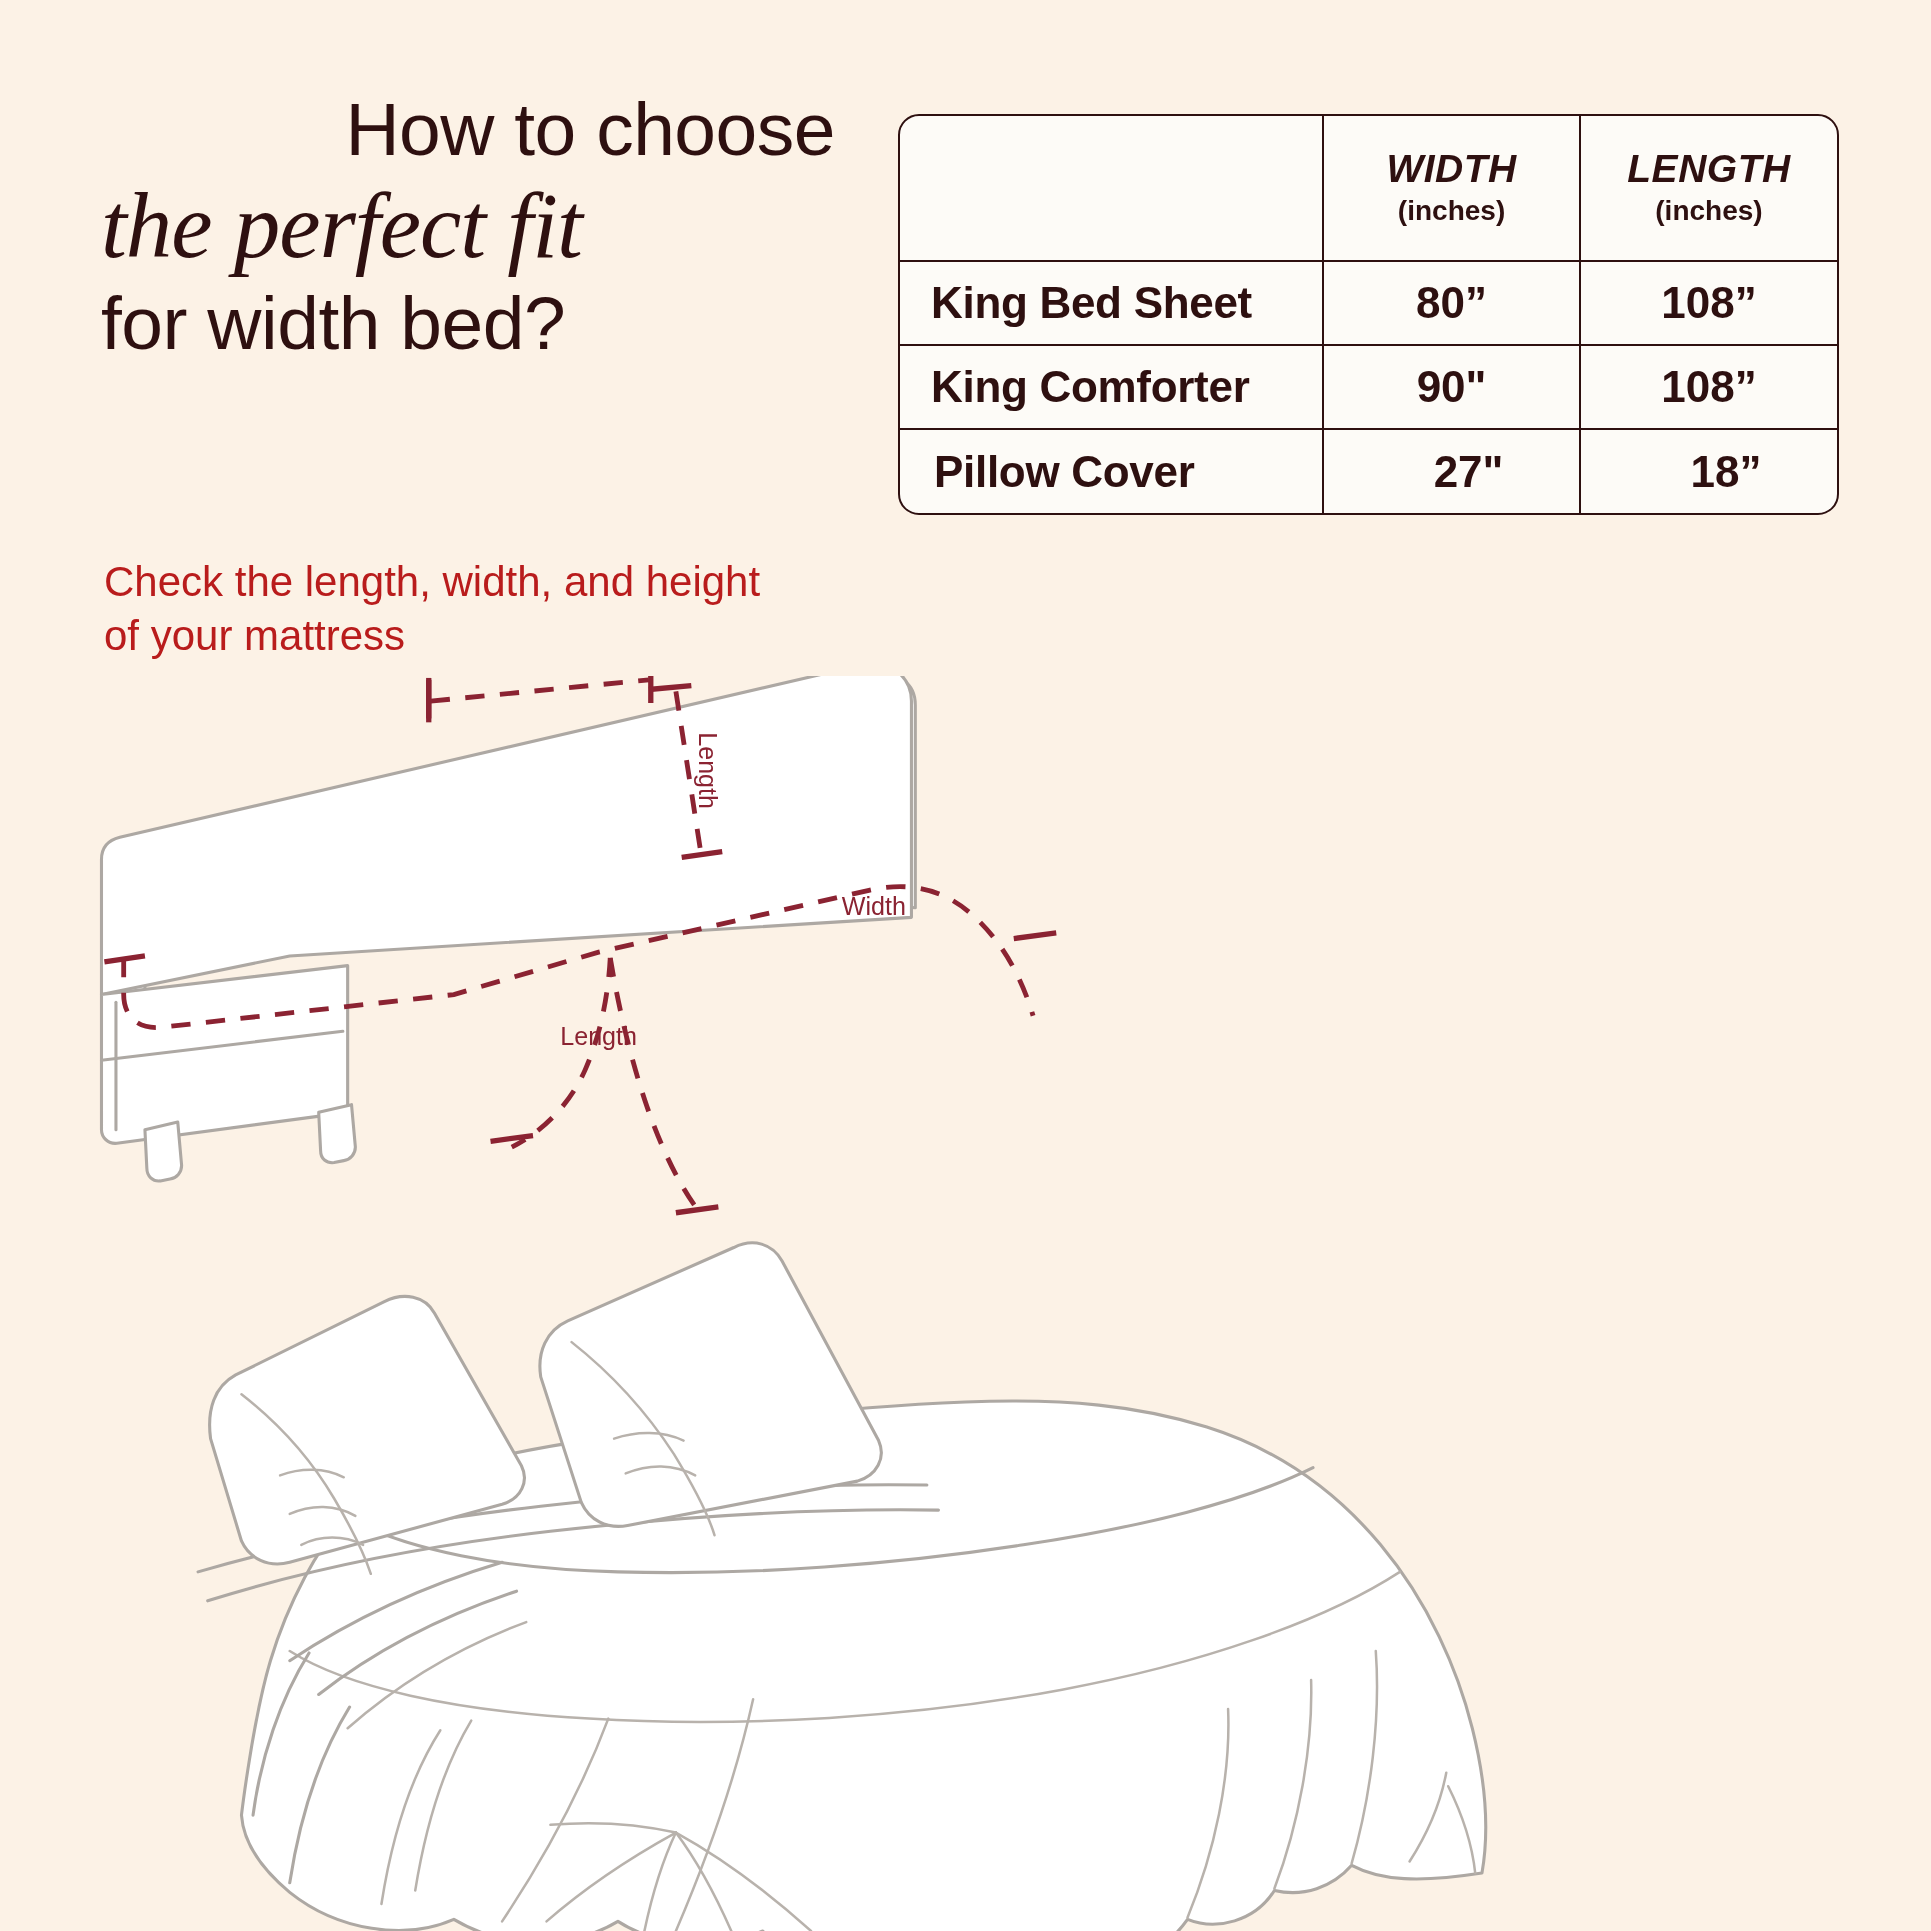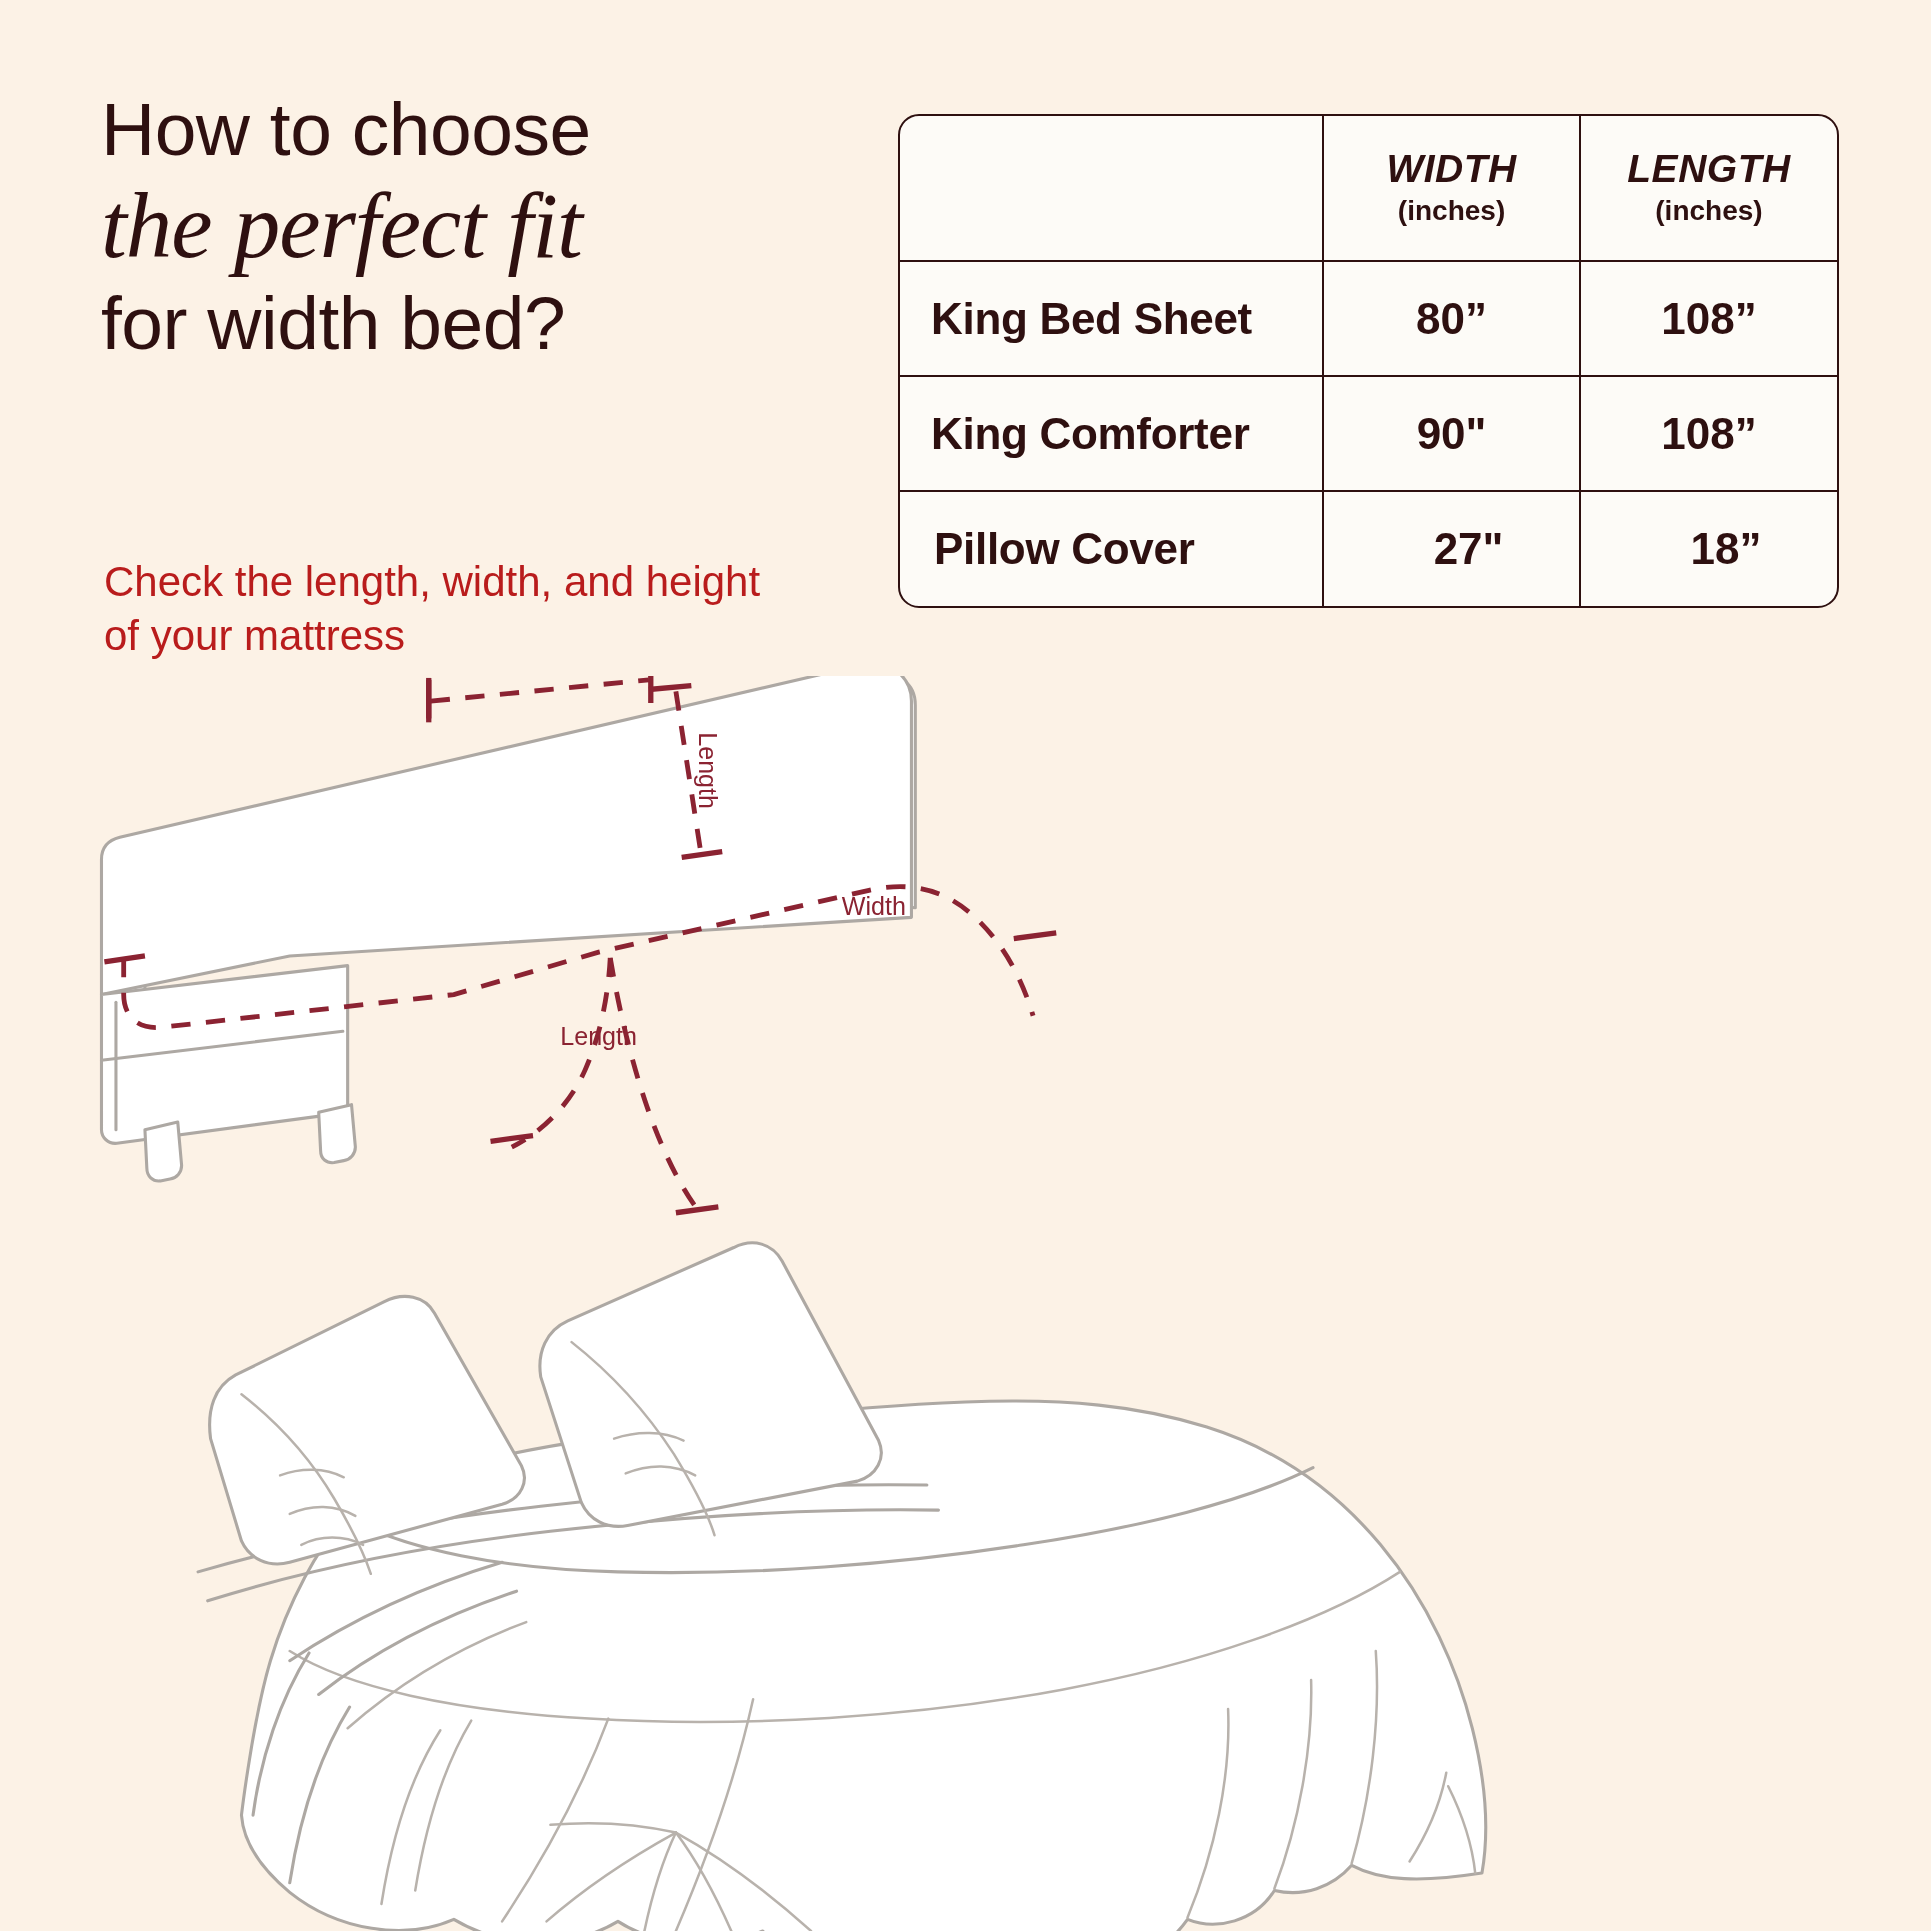--- a/index.html
+++ b/index.html
@@ -17,20 +17,21 @@
     position:absolute;
     left:101px; top:92px;
     width:734px;
   }
   .h-line1 {
     font-size:75px;
     font-weight:400;
     letter-spacing:-0.5px;
     line-height:1.0;
     color:#2E1010;
+    text-align:right;
   }
   .h-line2 {
     font-family:"Liberation Serif", serif;
     font-style:italic;
     font-size:93px;
     font-weight:400;
     line-height:1.12;
     letter-spacing:-1px;
     color:#2E1010;
     margin-top:7px;
@@ -84,21 +85,21 @@
     letter-spacing:0.5px;
     line-height:1.05;
   }
   .th-sub {
     font-weight:bold;
     font-size:28px;
     line-height:1.2;
     margin-top:3.9px;
   }
 
-  tbody tr { height:115px; }
+  tbody tr { height:84px; }
   .cell-label {
     text-align:left;
     padding-left:31px;
     font-size:44px;
     font-weight:bold;
     letter-spacing:-0.3px;
   }
   .cell-val {
     font-size:44px;
     font-weight:bold;

